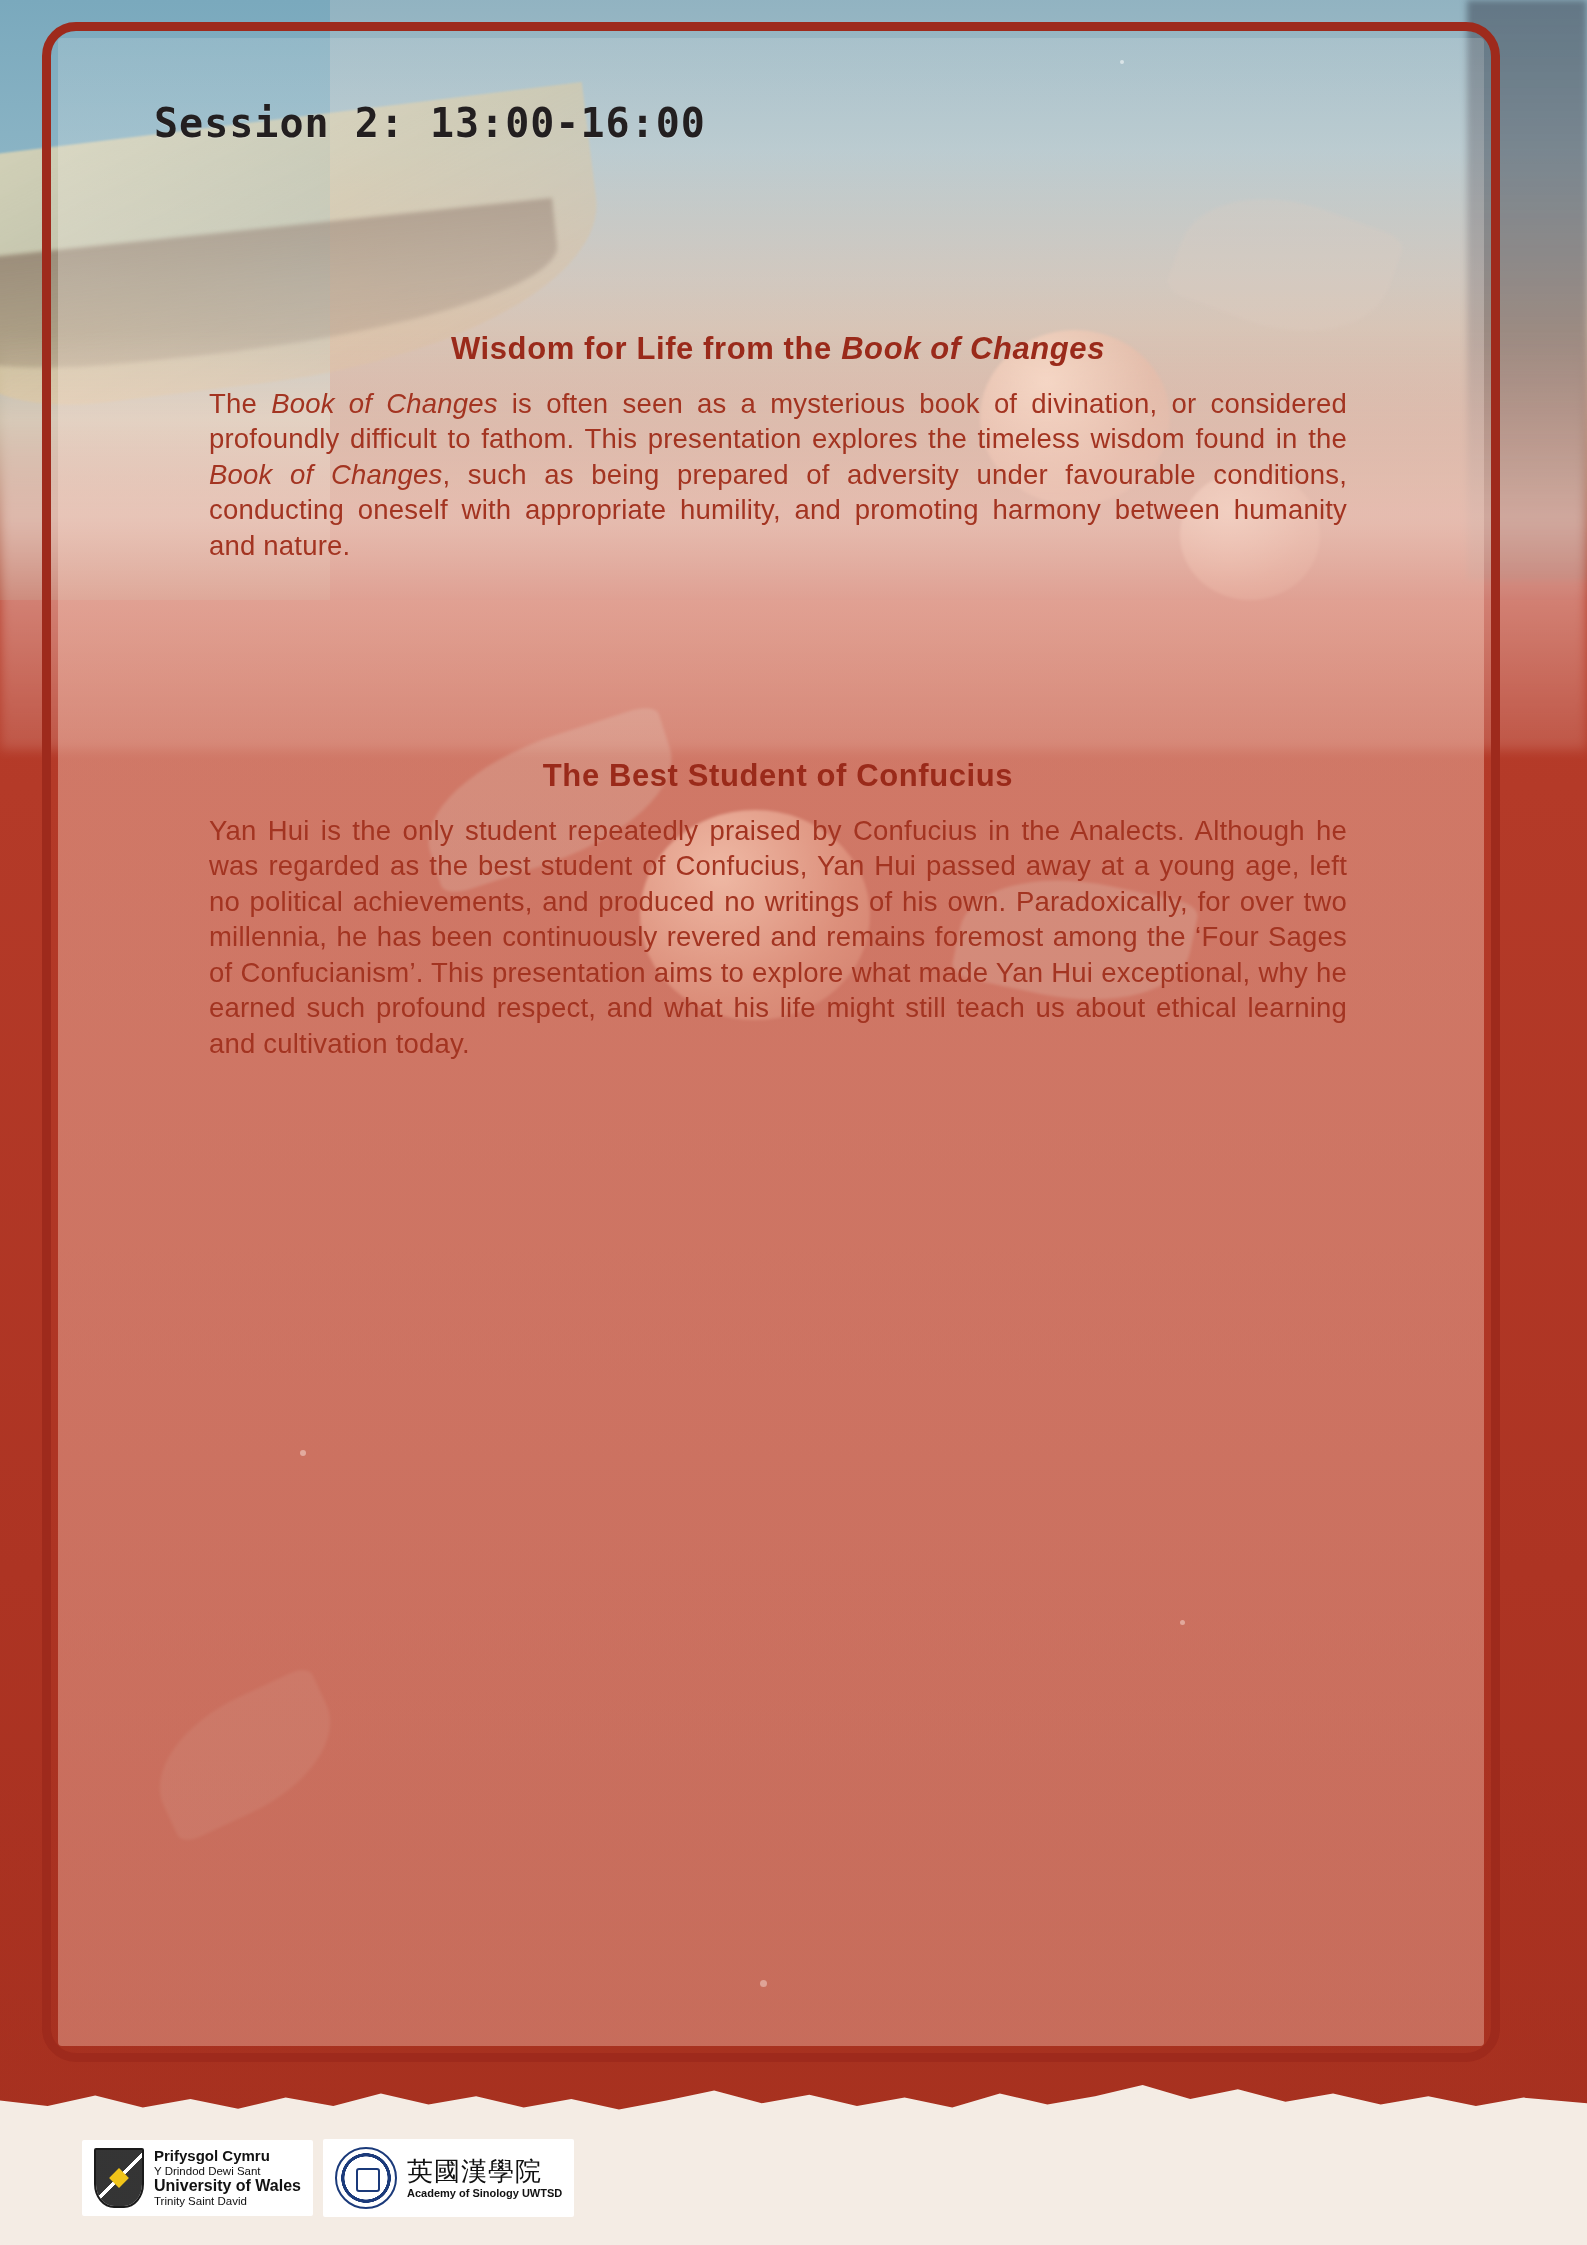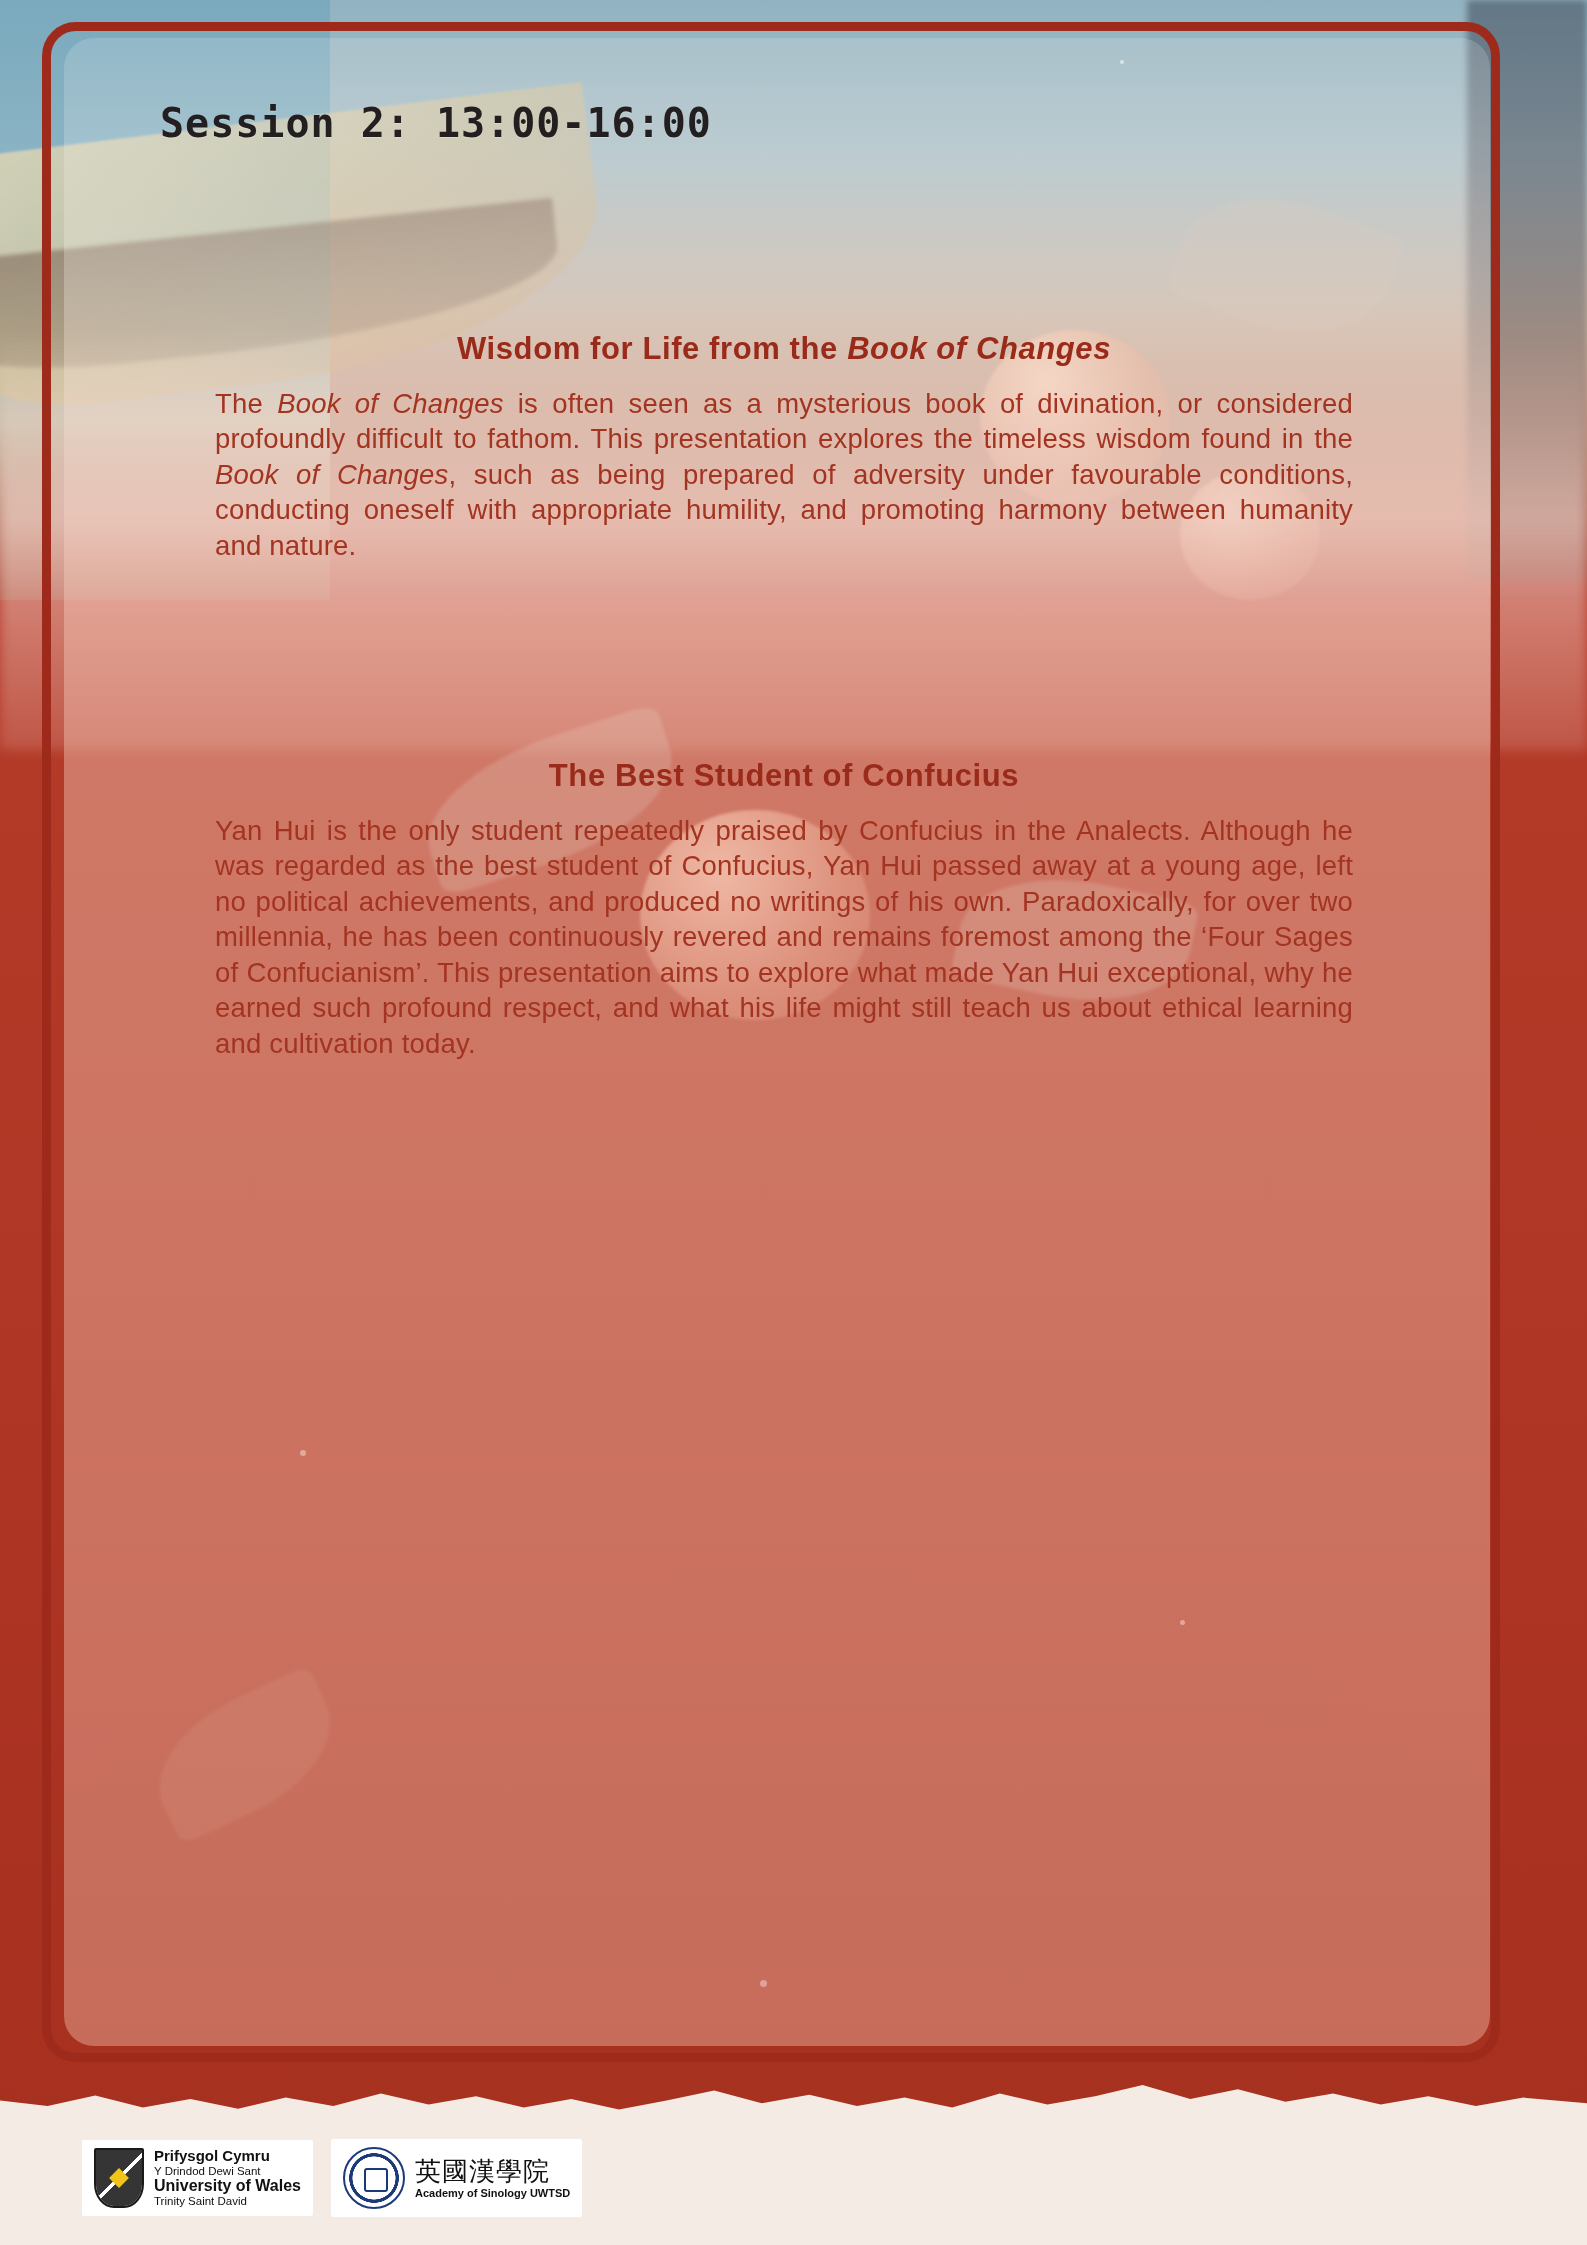--- a/index.html
+++ b/index.html
@@ -118,24 +118,24 @@
     width: 1458px;
     height: 2040px;
     border: 9px solid #9e2a1c;
     border-radius: 34px;
     box-sizing: border-box;
     pointer-events: none;
   }
   
   .panel {
     position: absolute;
-    top: 38px; left: 64px;
+    top: 38px; left: 58px;
     width: 1426px;
     height: 2008px;
-    border-radius: 30px;
+    border-radius: 4px;
     background: linear-gradient(180deg,
         rgba(255,250,246,0.16) 0%,
         rgba(255,246,240,0.28) 12%,
         rgba(246,206,190,0.42) 30%,
         rgba(238,185,168,0.48) 55%,
         rgba(233,172,155,0.50) 80%,
         rgba(228,163,146,0.52) 100%);
     box-sizing: border-box;
     overflow: hidden;
   }
@@ -187,21 +187,21 @@
   .abstract em { font-style: italic; }
   .talk-2 { margin-top: 150px; }
   .talk-2 .talk-title { font-size: 31px; }
   
   .logos {
     position: absolute;
     left: 82px;
     bottom: 28px;
     display: flex;
     align-items: center;
-    gap: 18px;
+    gap: 10px;
   }
   .logo-box {
     background: #ffffff;
     display: flex;
     align-items: center;
     padding: 8px 12px;
     gap: 10px;
     border-radius: 2px;
   }
   .crest {

